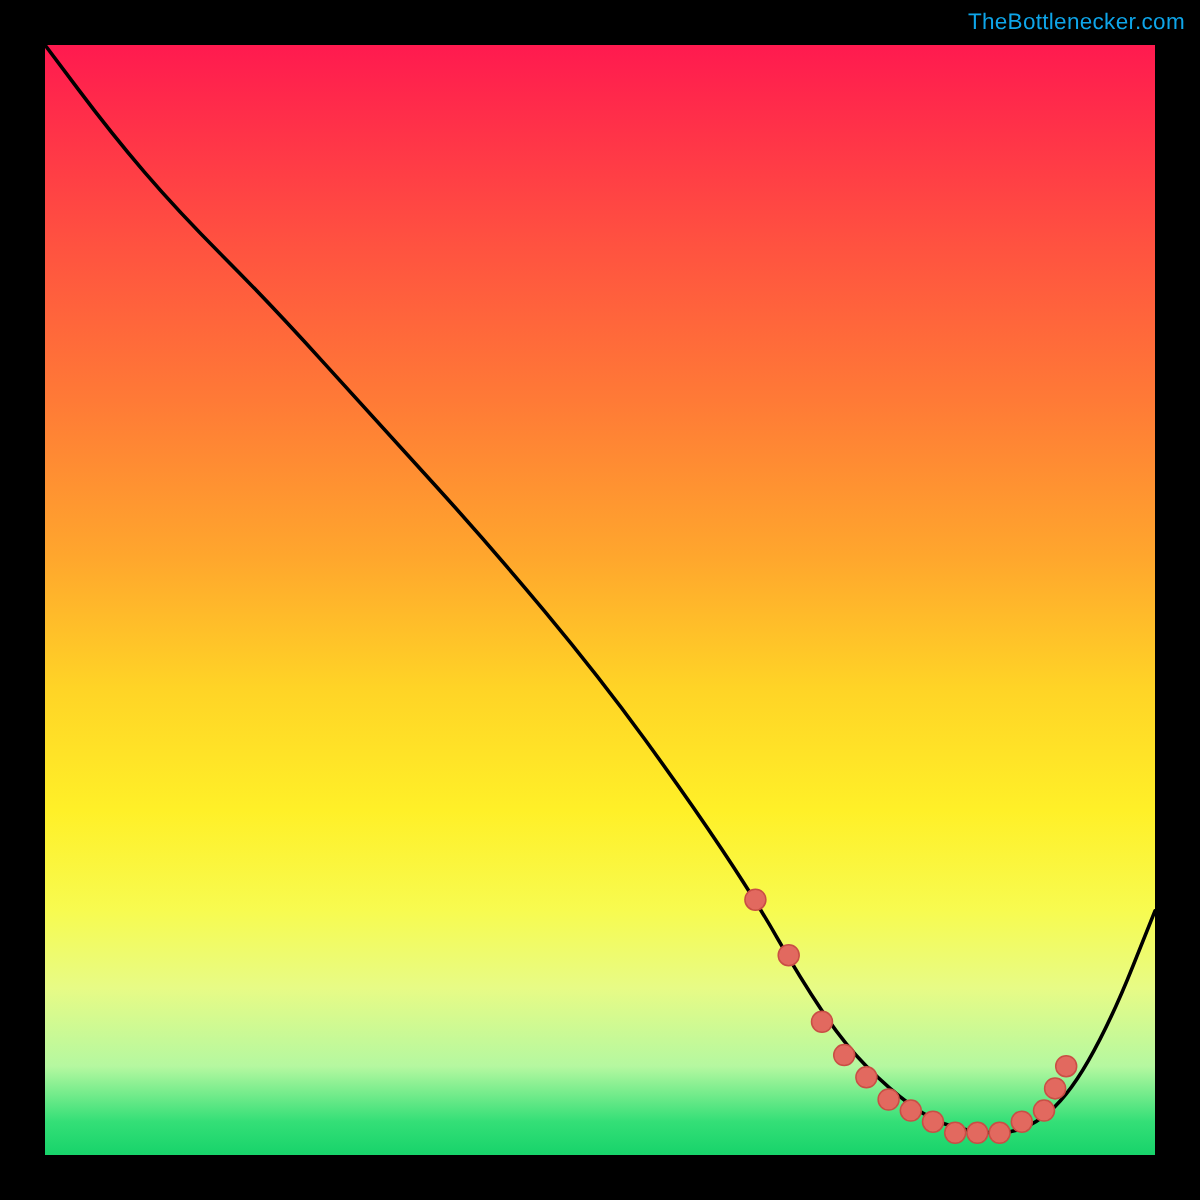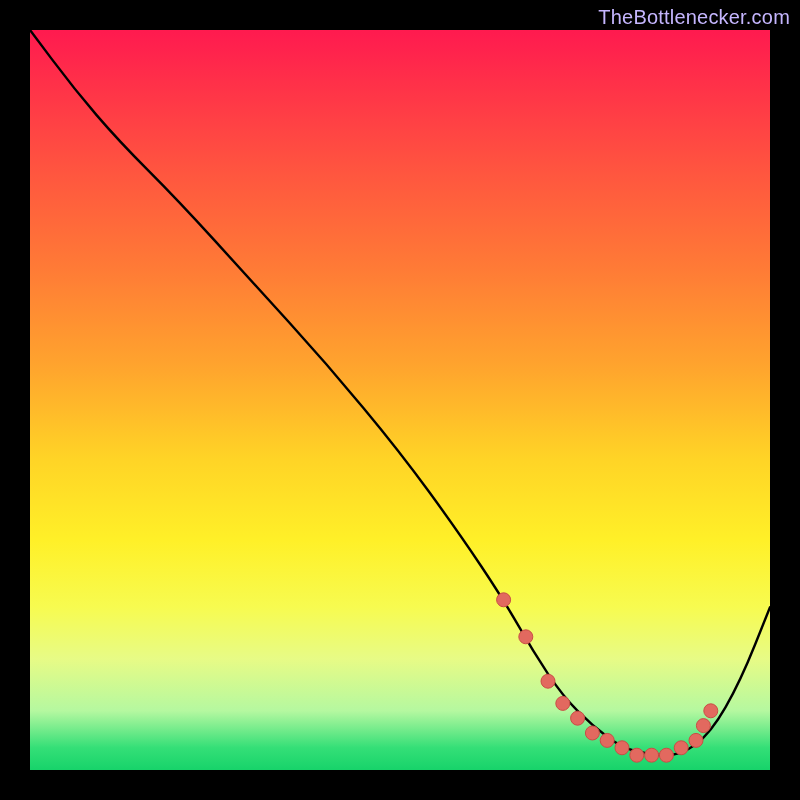--- a/index.html
+++ b/index.html
@@ -36,22 +36,22 @@
       #e7fb86 85%,
       #b5f8a0 92%,
       #34df77 97%,
       #17d36a 100%
     );
   }
   .watermark {
     position: absolute;
     top: 6px;
     right: 10px;
-    color: #c4b5fd;
-    font-size: 20px;
+    color: #0ea5e9;
+    font-size: 15px;
     font-weight: 500;
     letter-spacing: 0.2px;
     z-index: 5;
   }
   svg.curve-layer {
     position: absolute;
     left: 0;
     top: 0;
     width: 740px;
     height: 740px;

